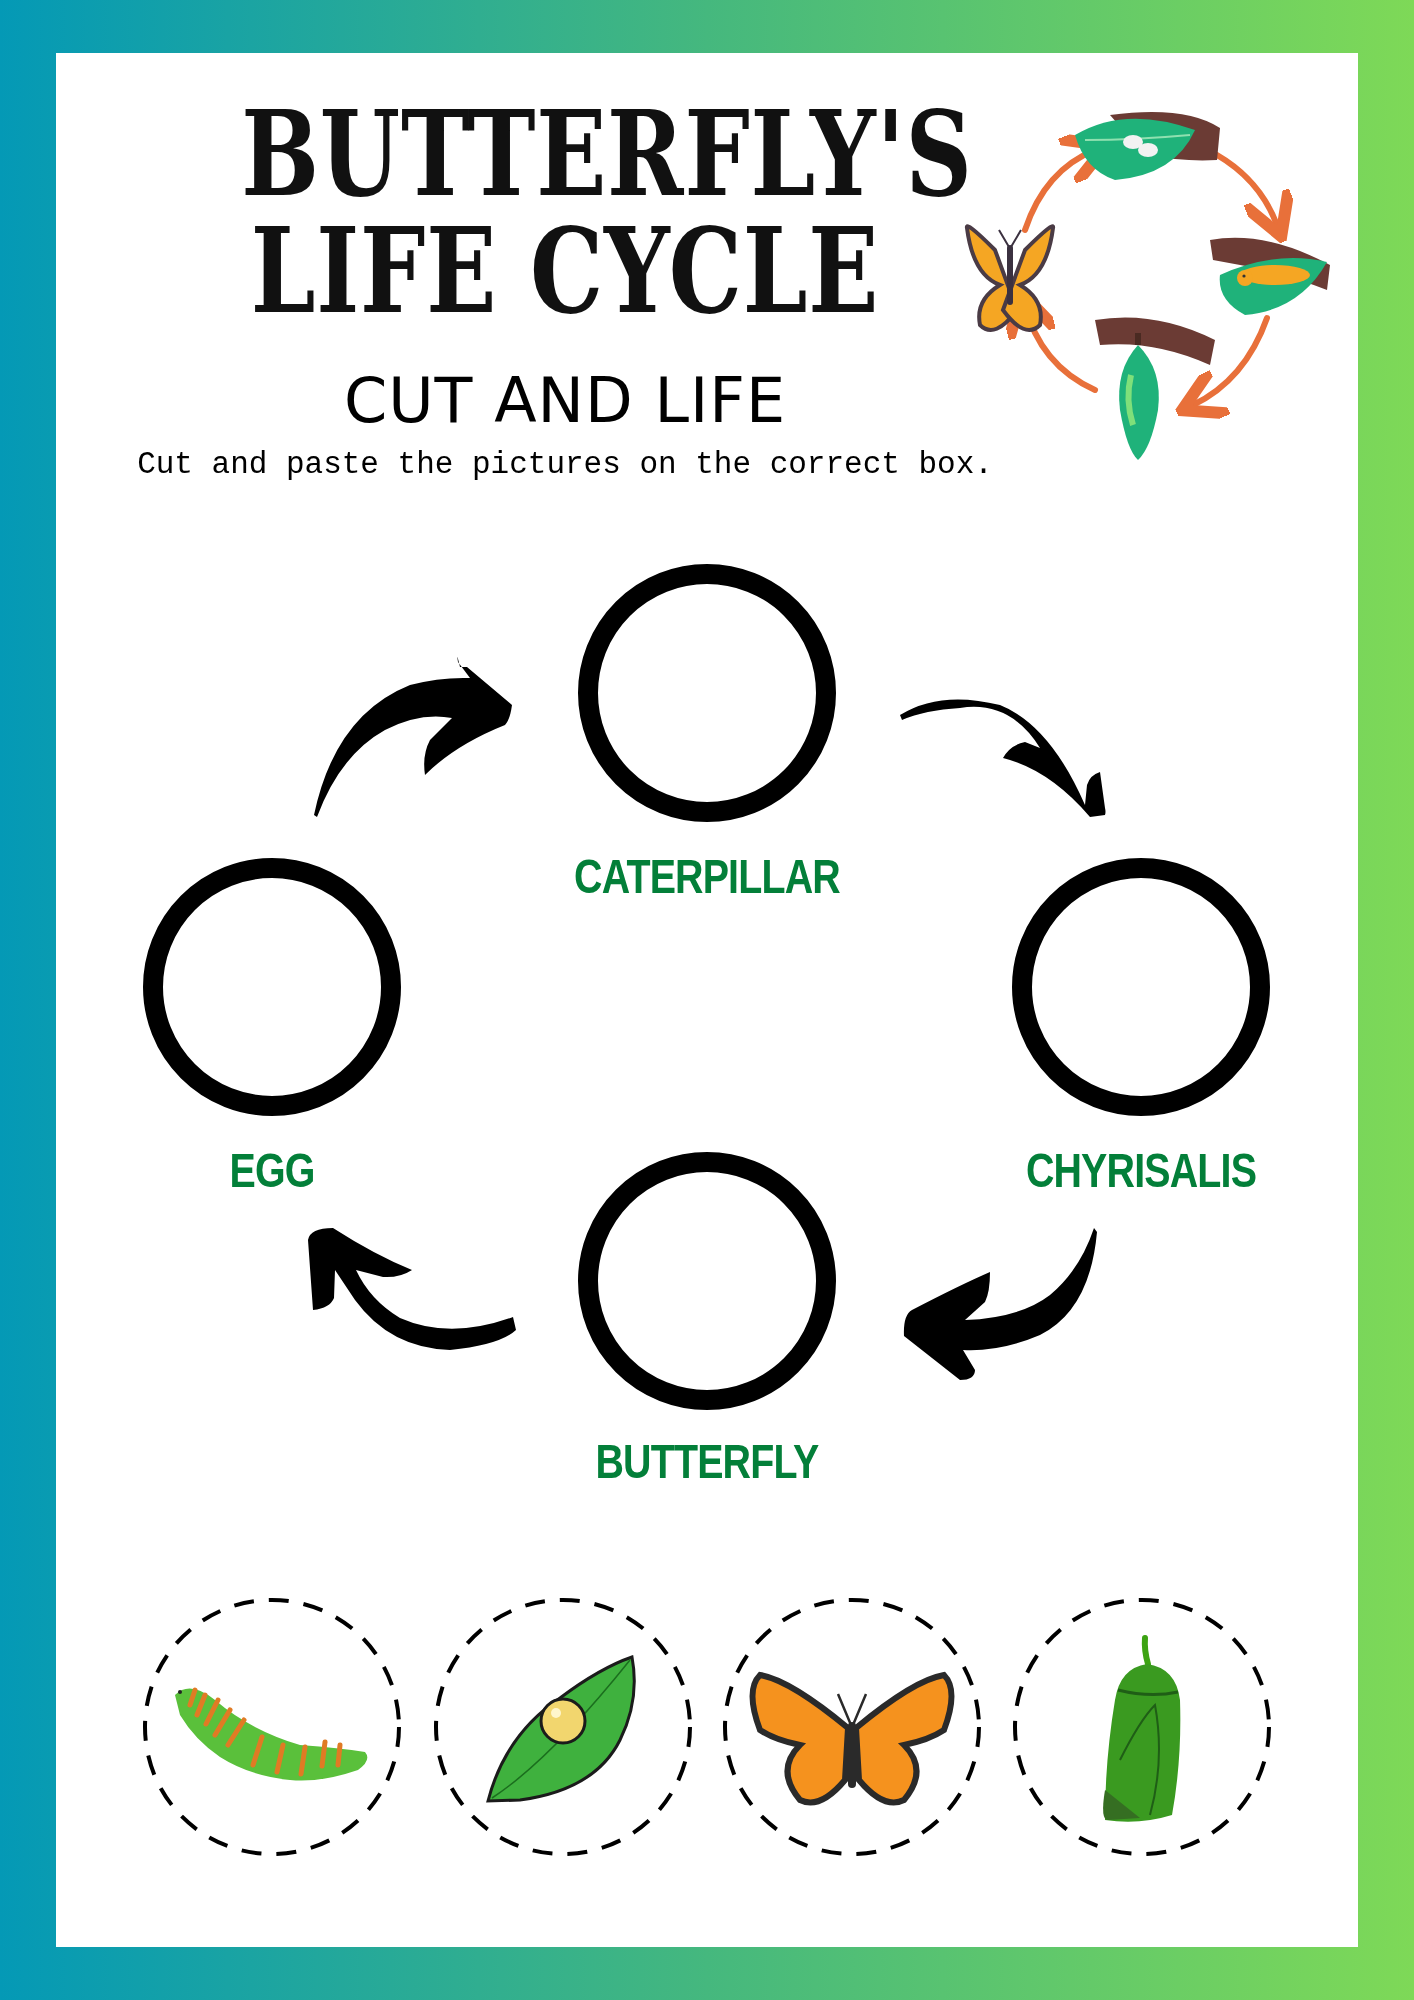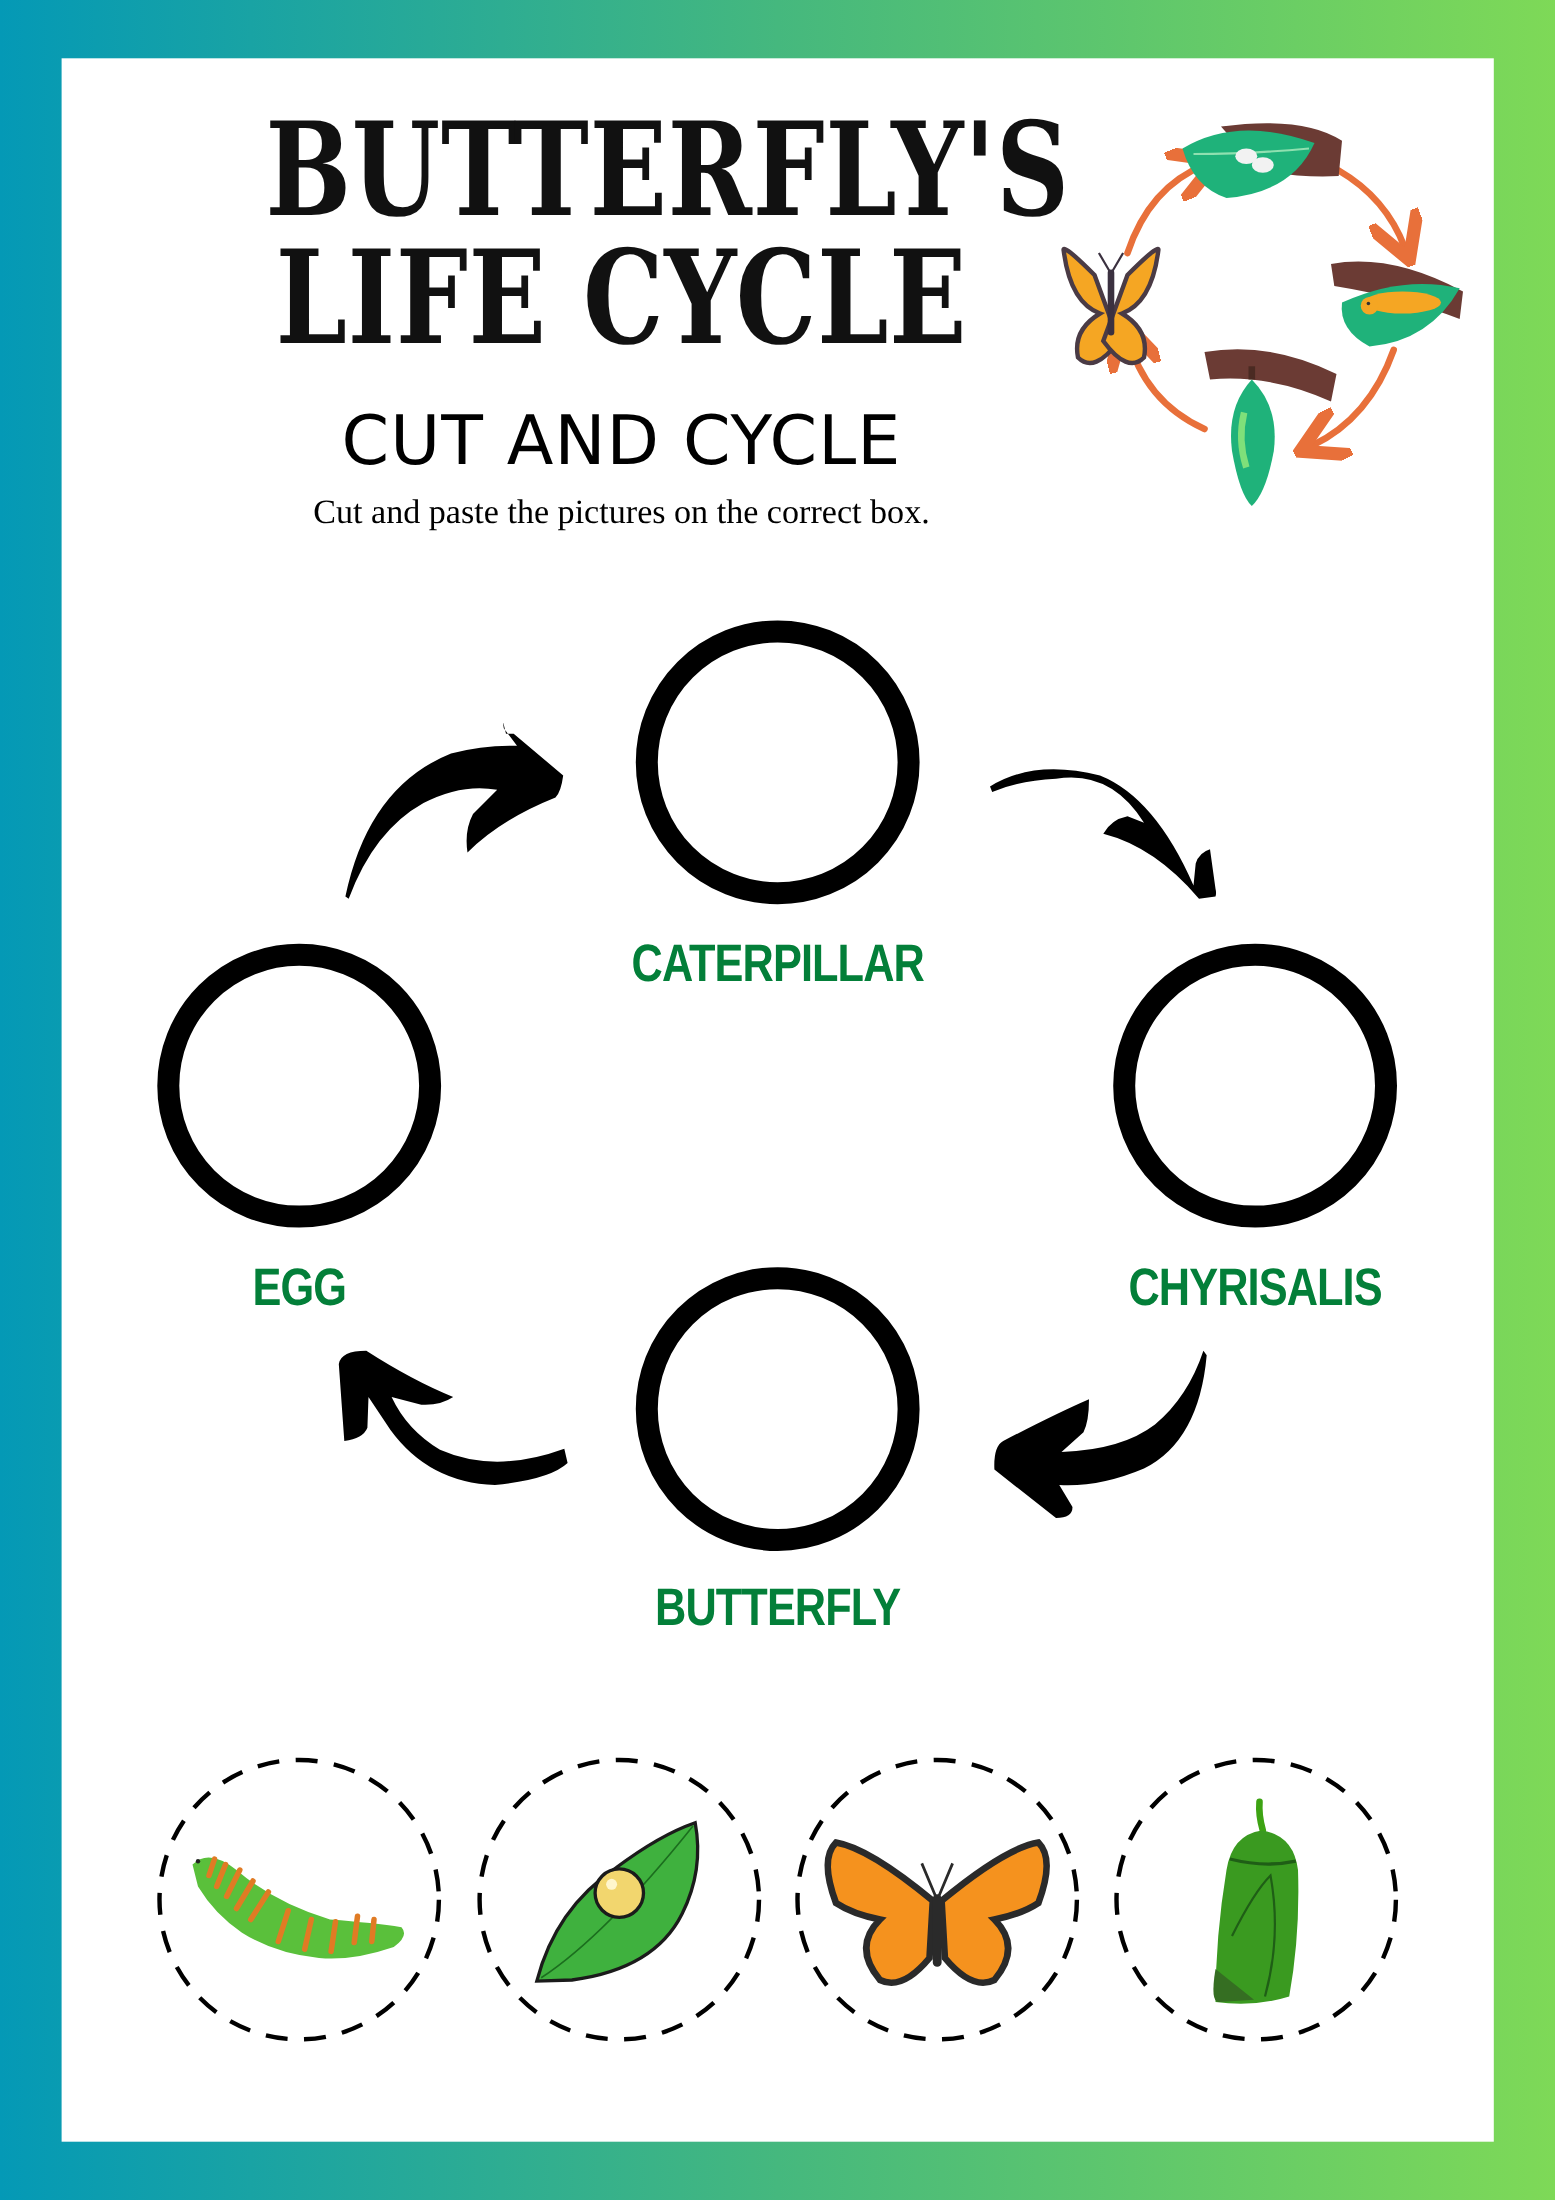--- a/index.html
+++ b/index.html
@@ -18,39 +18,39 @@
     font-size: 118px; line-height: 118px; letter-spacing: 1px;
     transform: scaleX(0.78); transform-origin: center;
   }
   .sub-title {
     position: absolute; left: 150px; width: 830px; top: 368px; text-align: center;
     font-family: "DejaVu Sans", sans-serif; font-size: 62px; line-height: 66px;
     color: #000; font-weight: normal; letter-spacing: 1px;
   }
   .instruction {
     position: absolute; left: 100px; width: 930px; top: 445px; text-align: center;
-    font-family: Liberation Serif, serif; font-size: 31px; line-height: 40px;
+    font-family: Liberation Mono, monospace; font-size: 31px; line-height: 40px;
     color: #000;
   }
   .stage-label {
     position: absolute; text-align: center; color: #037f39;
     font-family: "Liberation Sans", sans-serif; font-weight: bold;
     font-size: 48px; line-height: 54px; letter-spacing: -1px;
     transform: scaleX(0.82); transform-origin: center;
   }
   svg { position: absolute; overflow: visible; }
 </style>
 </head>
 <body>
 
 <div class="panel"></div>
 
 <div class="title-line" style="top:95px;">BUTTERFLY'S</div>
 <div class="title-line" style="top:212px;">LIFE CYCLE</div>
-<div class="sub-title">CUT AND CYCLE</div>
+<div class="sub-title">CUT AND LIFE</div>
 <div class="instruction">Cut and paste the pictures on the correct box.</div>
 
 <svg style="left:955px;top:100px;" width="385" height="370" viewBox="0 0 385 370">
   <defs>
     <marker id="oh" markerWidth="8" markerHeight="8" refX="5" refY="4" orient="auto">
       <path d="M0,0 L7,4 L0,8" fill="none" stroke="#e8703a" stroke-width="2"></path>
     </marker>
   </defs>
 
   <g fill="none" stroke="#e8703a" stroke-width="6" stroke-linecap="round" marker-end="url(#oh)">

